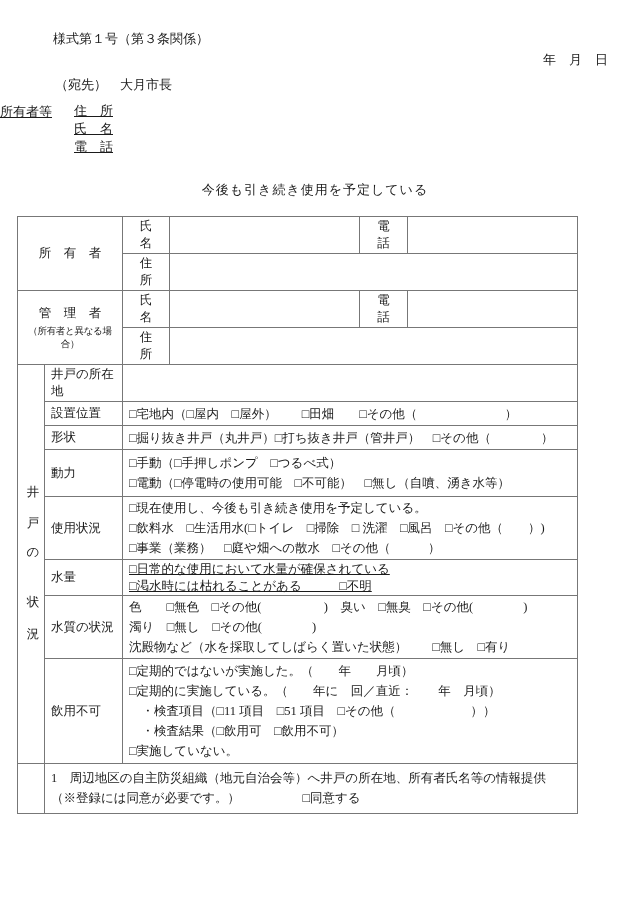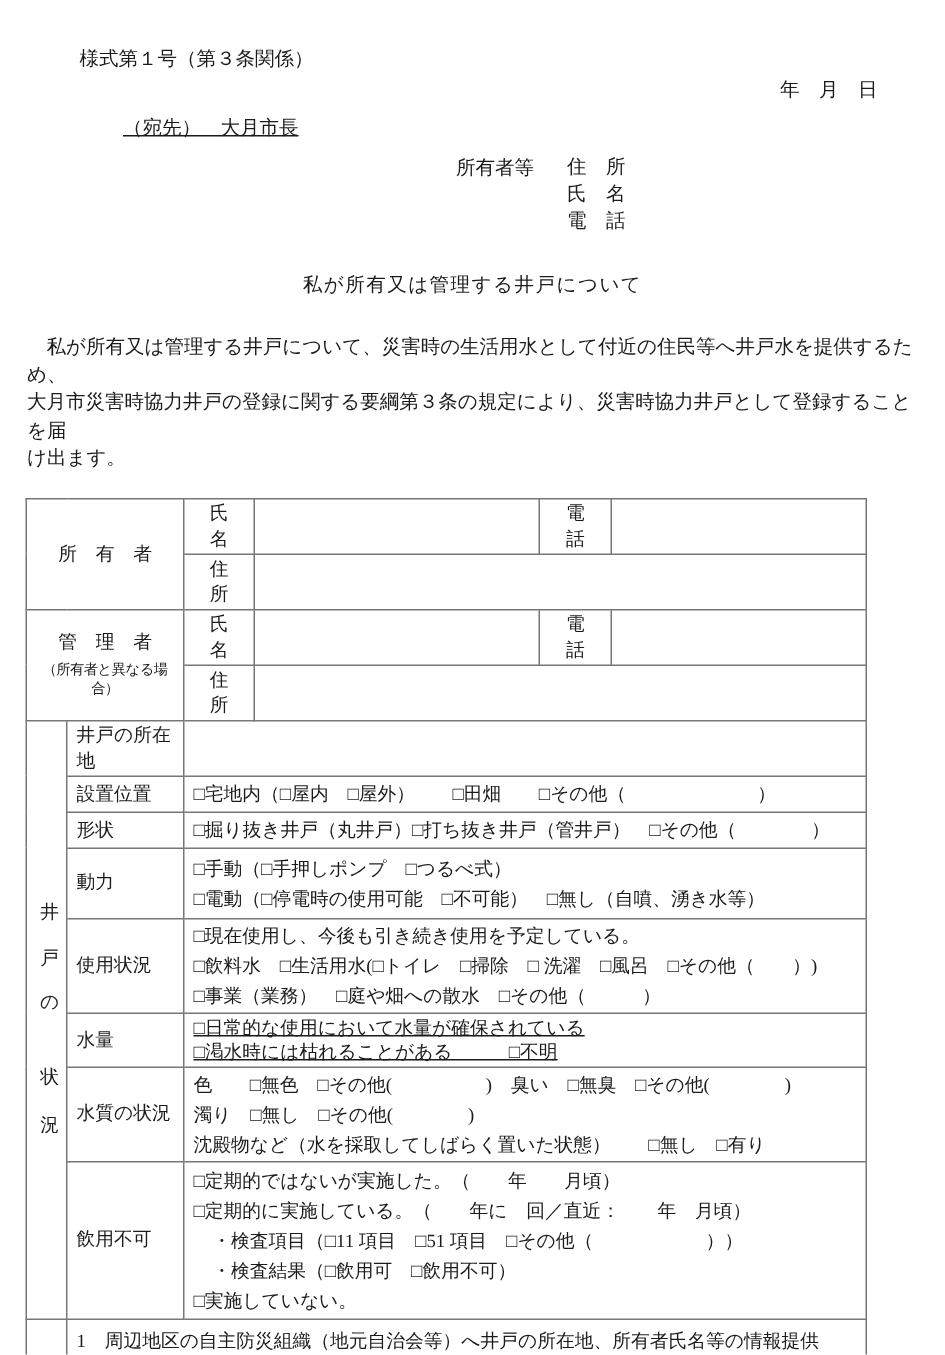--- a/index.html
+++ b/index.html
@@ -5,24 +5,24 @@
   html,body{margin:0;padding:0;background:#fff;}
   body{
     width:630px;height:903px;
     font-family:"Liberation Serif","DejaVu Serif",serif;
     color:#1b1b1b;
     -webkit-font-smoothing:antialiased;
   }
   .page{position:relative;width:630px;height:903px;overflow:hidden;font-size:13px;}
 
   .form-no{padding:30px 0 0 53px;}
-  .date-line{text-align:right;padding-right:45px;margin-top:3px;}
-  .addressee{padding-left:82px;margin-top:7px;text-decoration:underline;}
+  .date-line{text-align:right;padding-right:22px;margin-top:3px;}
+  .addressee{padding-left:55px;margin-top:7px;}
 
-  .applicant{display:flex;margin-top:8px;padding-left:304px;}
+  .applicant{display:flex;margin-top:8px;text-decoration:underline;}
   .applicant-label{padding-top:1px;}
   .applicant-fields{margin-left:22px;display:flex;flex-direction:column;}
   .applicant-fields .fld{line-height:18px;}
 
   .doc-title{text-align:center;margin-top:25px;letter-spacing:1px;}
   .body-text{margin:23px 18px 0 18px;line-height:18.5px;white-space:pre-line;}
 
   table.reg{
     border-collapse:collapse;table-layout:fixed;
     width:560px;margin:17px 0 0 17px;
@@ -64,25 +64,22 @@
 
   <div class="applicant">
     <div class="applicant-label">所有者等</div>
     <div class="applicant-fields">
       <div class="fld">住　所</div>
       <div class="fld">氏　名</div>
       <div class="fld">電　話</div>
     </div>
   </div>
 
-  <div class="doc-title">私が所有又は管理する井戸について</div>
+  <div class="doc-title">今後も引き続き使用を予定している</div>
 
-  <div class="body-text">　私が所有又は管理する井戸について、災害時の生活用水として付近の住民等へ井戸水を提供するため、
-大月市災害時協力井戸の登録に関する要綱第３条の規定により、災害時協力井戸として登録することを届
-け出ます。</div>
 
   <table class="reg">
     <colgroup>
       <col style="width:27px">
         <col style="width:78px">
         <col style="width:47px">
       <col style="width:190px">
         <col style="width:48px">
         <col style="width:170px">
     </colgroup>

